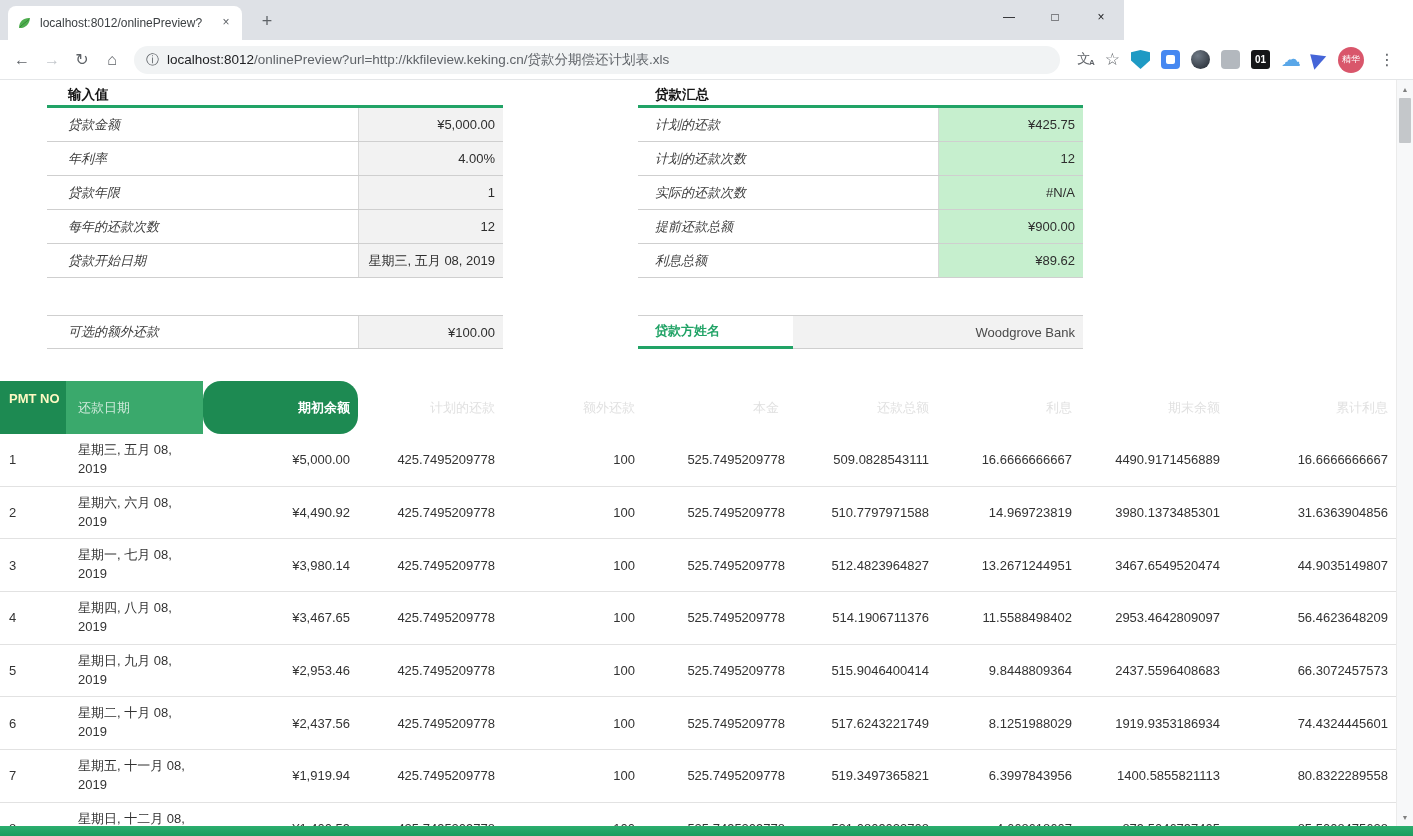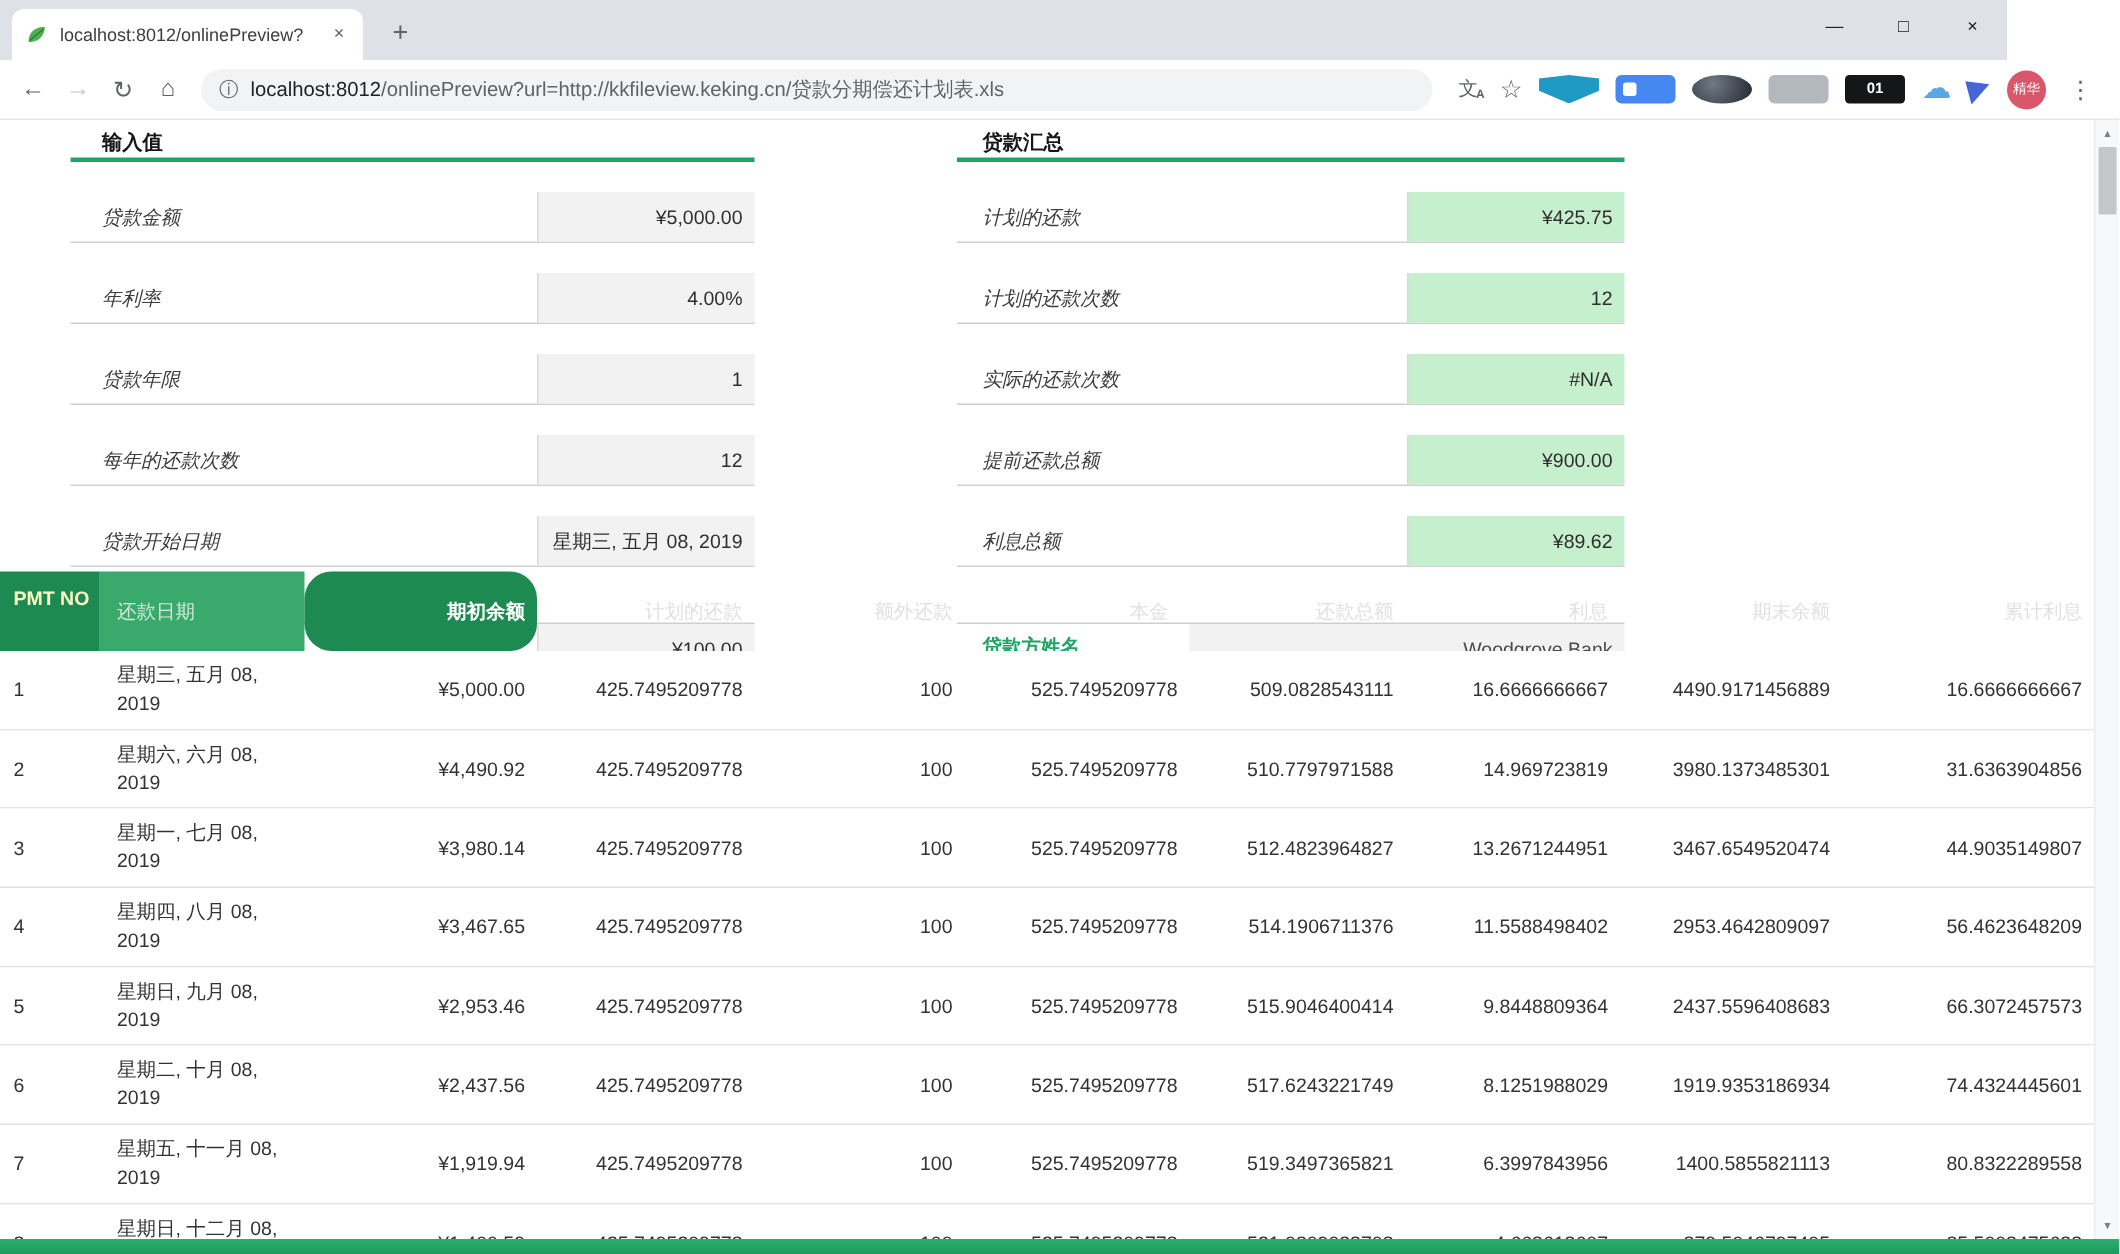--- a/index.html
+++ b/index.html
@@ -1,20 +1,20 @@
 <!DOCTYPE html>
 <html><head>
 <meta charset="utf-8">
 <style>
   * { margin:0; padding:0; box-sizing:border-box; }
   html,body { width:1413px; height:836px; overflow:hidden; }
   body { font-family:"Liberation Sans","DejaVu Sans",sans-serif; background:#fff; position:relative; }
 
   
-  .tab-strip { position:absolute; top:0; left:0; width:1338px; height:40px; background:#dee1e6; }
+  .tab-strip { position:absolute; top:0; left:0; width:1124px; height:40px; background:#dee1e6; }
   .tab { position:absolute; left:8px; bottom:0; width:234px; height:34px; background:#fff;
          border-radius:8px 8px 0 0; display:flex; align-items:center; padding:0 8px; gap:8px; }
   .favicon { width:16px; height:16px; flex:none; display:flex; }
   .tab-title { flex:1; font-size:12px; color:#3c4043; white-space:nowrap; overflow:hidden; }
   .tab-close { width:16px; height:16px; line-height:15px; text-align:center; font-size:12px; color:#5f6368; border-radius:50%; flex:none; }
   .new-tab { position:absolute; left:254px; top:9px; width:26px; height:26px; text-align:center; line-height:24px; font-size:18px; color:#5f6368; }
   .win-controls { position:absolute; right:0; top:0; display:flex; }
   .wc { width:46px; height:34px; display:flex; align-items:center; justify-content:center; font-size:12px; color:#202124; }
 
   .toolbar { position:absolute; top:40px; left:0; width:1413px; height:40px; background:#fff;
@@ -25,21 +25,21 @@
   .omnibox { flex:1; min-width:0; height:28px; background:#f1f3f4; border-radius:14px;
              display:flex; align-items:center; padding:0 12px; gap:8px; margin:0 6px; }
   .info-ic { font-size:13px; color:#5f6368; flex:none; }
   .url { font-size:13.5px; white-space:nowrap; overflow:hidden; min-width:0; }
   .url .host { color:#202124; }
   .url .rest { color:#5f6368; }
   .tb-right { display:flex; align-items:center; gap:11px; padding:0 6px; flex:none; }
   .translate-ic { position:relative; width:20px; height:20px; color:#5f6368; font-size:13px; line-height:18px; text-align:center; }
   .translate-ic .sub { position:absolute; right:-1px; bottom:-2px; font-size:8px; font-weight:bold; color:#5f6368; }
   .star-ic { font-size:17px; color:#5f6368; line-height:20px; }
-  .ext { width:40px; height:19px; flex:none; }
+  .ext { width:19px; height:19px; flex:none; }
   .ext.shield { background:#1e9ac4; clip-path:polygon(50% 0,100% 12%,100% 55%,50% 100%,0 55%,0 12%); }
   .ext.bluebox { background:#4688f1; border-radius:4px; position:relative; }
   .ext.bluebox::after { content:""; position:absolute; left:5px; top:5px; width:9px; height:9px; background:#fff; border-radius:2px; }
   .ext.sphere { border-radius:50%; background:radial-gradient(circle at 35% 30%, #707a86, #20262e); }
   .ext.graybox { background:#b3b8be; border-radius:4px; }
   .ext.badge01 { background:#151618; color:#fff; border-radius:3px; font-size:10px; font-weight:bold;
                  display:flex; align-items:center; justify-content:center; }
   .cloud-ic { color:#5aa7e8; font-size:20px; line-height:19px; }
   .ext.bird { width:0; height:0; background:none; border-left:15px solid #4565d8;
               border-top:6px solid transparent; border-bottom:10px solid transparent; transform:rotate(-15deg); }
@@ -51,21 +51,21 @@
   .content { position:absolute; top:80px; left:0; width:1413px; height:756px; background:#fff; }
   .sheet { position:absolute; top:0; left:0; width:1396px; height:746px; overflow:hidden; background:#fff;padding-left:44px; }
 
   .panel { position:absolute; top:4px; }
   .panel-left  { left:47px;  width:456px; }
   .panel-right { left:638px; width:445px; }
   .p-header { height:24px; border-bottom:3px solid #21a366; display:flex; align-items:center;
               font-weight:bold; font-size:13.5px; color:#161616; }
   .panel-left  .p-header { padding-left:21px; }
   .panel-right .p-header { padding-left:17px; }
-  .p-row { display:flex; height:34px; border-bottom:1px solid #cfcfcf;margin-top:20px; }
+  .p-row { display:flex; height:34px; border-bottom:1px solid #cfcfcf; }
   .p-label { flex:1; display:flex; align-items:center; font-style:italic; font-size:13px; color:#3d3d3d; }
   .panel-left  .p-label { padding-left:21px; }
   .panel-right .p-label { padding-left:17px; }
   .p-value { width:145px; display:flex; align-items:center; justify-content:flex-end; padding-right:8px;
              font-size:13px; color:#2e2e2e; border-left:1px solid #d8d8d8; }
   .panel-left  .p-value { background:#f2f2f2; }
   .panel-right .p-value { background:#c6efce; }
   .p-extra { margin-top:37px; border-top:1px solid #cfcfcf; }
   .lender-row { display:flex; margin-top:37px; height:34px; border-top:1px solid #cfcfcf; }
   .lender-label { width:155px; display:flex; align-items:center; padding-left:17px; font-weight:bold;

